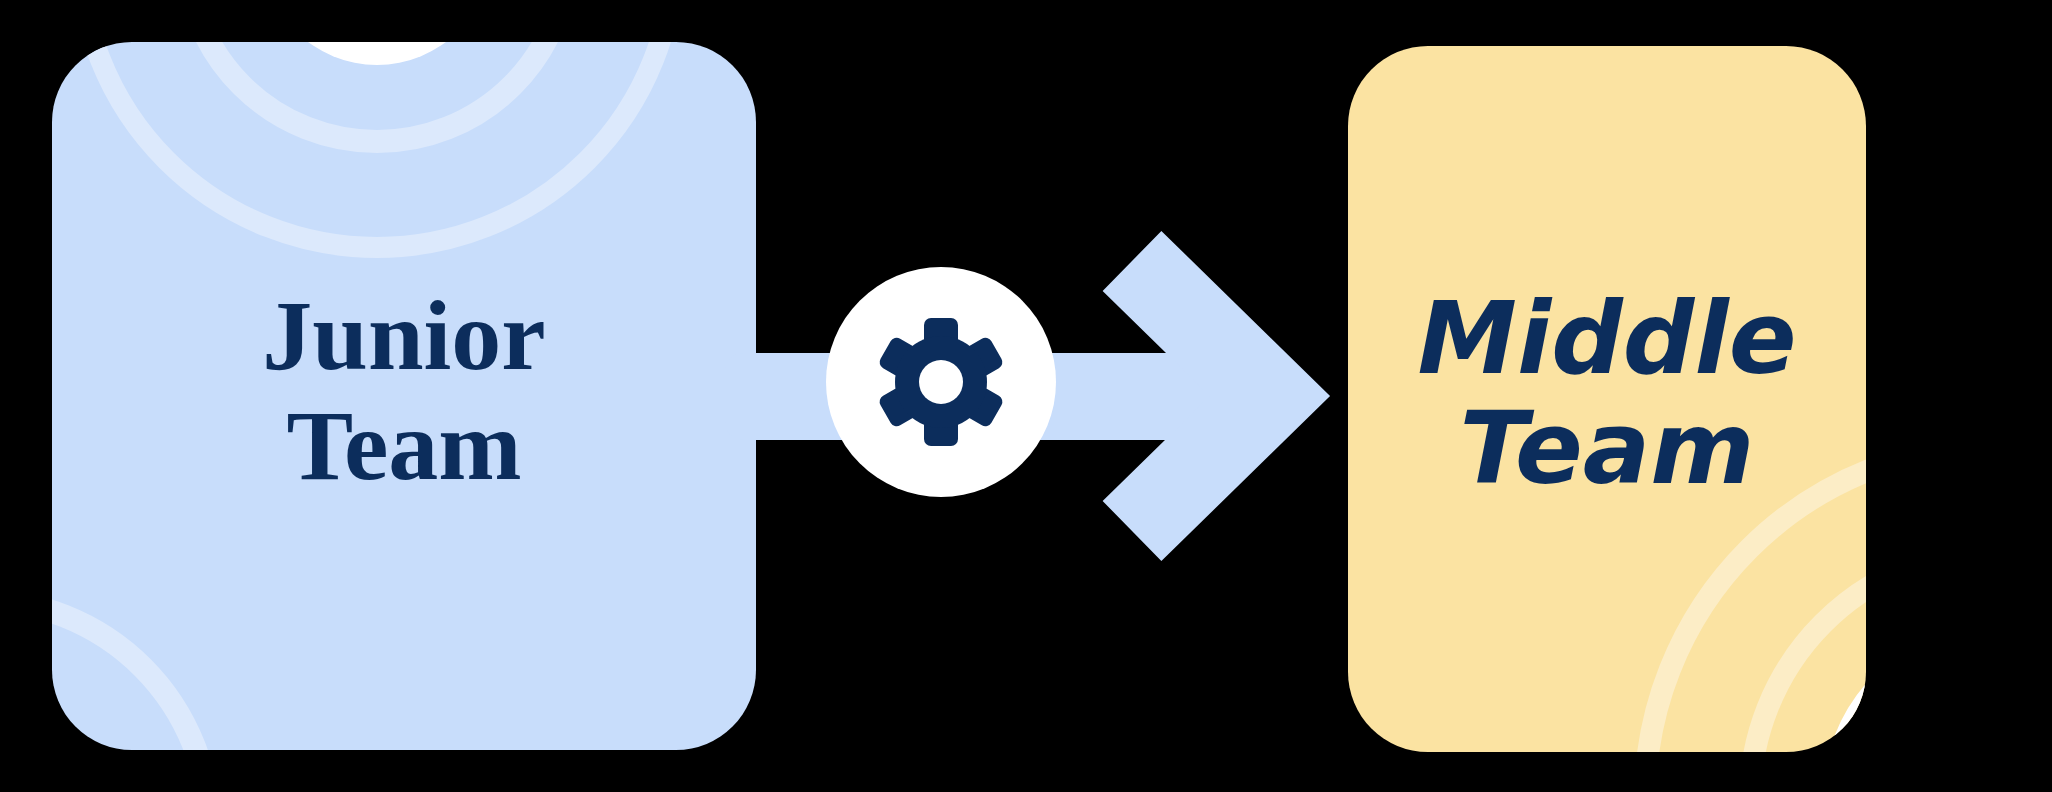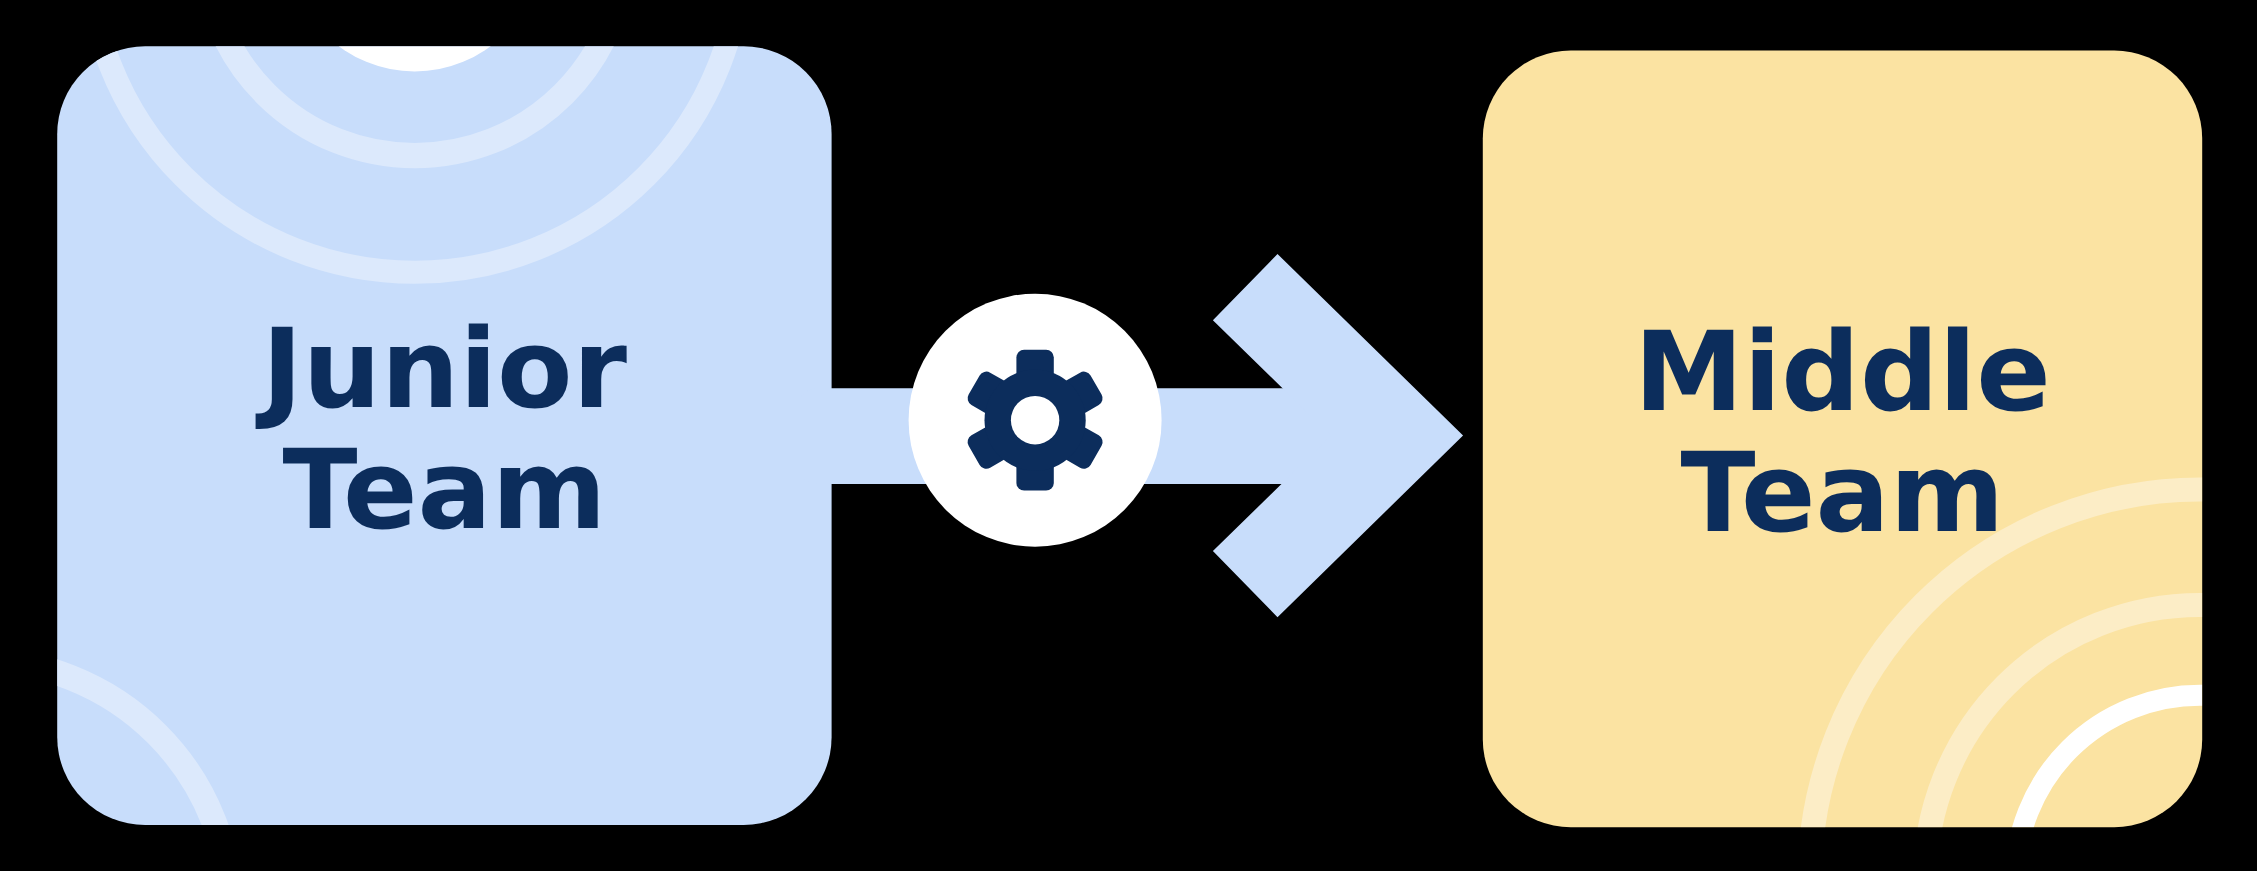--- a/index.html
+++ b/index.html
@@ -15,24 +15,26 @@
     position: absolute;
     border-radius: 80px;
     overflow: hidden;
     display: flex;
     align-items: center;
     justify-content: center;
   }
   .card-junior {
     left: 52px; top: 42px; width: 704px; height: 708px;
     background: var(--blue-card, #C8DDFB);
+    font-family: Liberation Serif, serif;
   }
   .card-middle {
-    left: 1348px; top: 46px; width: 654px; height: 706px;
+    left: 1348px; top: 46px; width: 518px; height: 706px;
     background: var(--yellow-card, #FBE3A2);
+    font-style: italic;
   }
   .card-deco {
     position: absolute;
     left: 0; top: 0;
     pointer-events: none;
   }
   .ring-blue  { fill: none; stroke: var(--blue-ring, #DCE9FC); }
   .ring-yellow{ fill: none; stroke: var(--yellow-ring, #FCEDC6); }
   .ring-white { fill: none; stroke: var(--white, #FFFFFF); }
   .dot-white  { fill: var(--white, #FFFFFF); }

